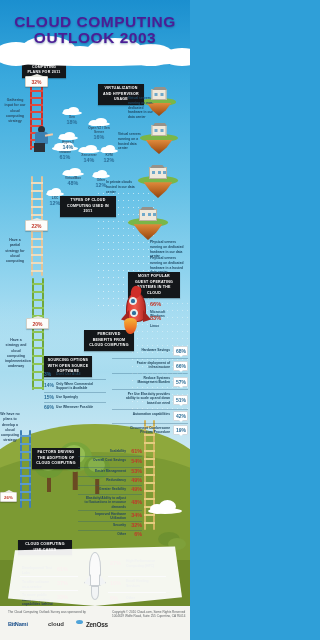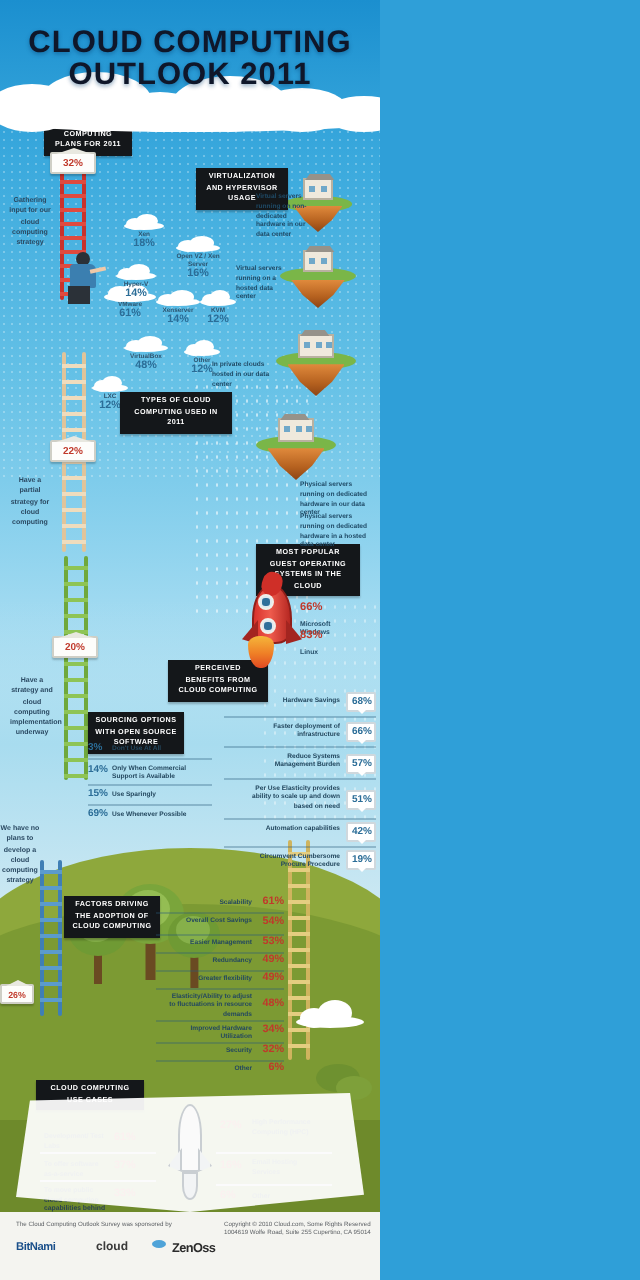--- a/index.html
+++ b/index.html
@@ -18,21 +18,21 @@
   }
   .sky-lower {
     position:absolute; left:0; top:300px; width:190px; height:160px;
     background:linear-gradient(180deg,rgba(160,214,236,0) 0%,#a8dcef 45%,#cfe9f3 100%);
   }
 
   
   .header { position:absolute; left:0; top:0; width:190px; height:58px; z-index:30; }
   .title1, .title2 {
     position:absolute; width:190px; text-align:center;
-    color:#0f172a; font-weight:bold; letter-spacing:0.5px;
+    color:#4c1d95; font-weight:bold; letter-spacing:0.5px;
     text-shadow:0 1px 2px rgba(0,60,110,.45);
   }
   .title1 { top:13px; font-size:15.5px; }
   .title2 { top:29px; font-size:15.5px; }
 
   
   .hdr-clouds { position:absolute; left:-6px; top:36px; width:202px; height:30px; z-index:25; }
   .hdr-clouds i {
     position:absolute; bottom:0; background:#ffffff; border-radius:50%;
   }
@@ -248,21 +248,21 @@
 <div id="page">
 
   <div class="sky"></div>
   <div class="sky-lower"></div>
   <div class="dots" style="left:0;top:60px;width:190px;height:180px;opacity:.5;"></div>
   <div class="raindrops" style="left:96px;top:190px;width:60px;height:120px;opacity:.8;"></div>
   <div class="raindrops" style="left:130px;top:300px;width:58px;height:110px;opacity:.55;"></div>
 
   <div class="header">
     <div class="title1">CLOUD COMPUTING</div>
-    <div class="title2">OUTLOOK 2011</div>
+    <div class="title2">OUTLOOK 2003</div>
   </div>
   <div class="hdr-clouds">
     <i style="left:0;width:44px;height:24px;"></i>
     <i style="left:26px;width:56px;height:30px;"></i>
     <i style="left:66px;width:40px;height:20px;"></i>
     <i style="left:92px;width:58px;height:28px;"></i>
     <i style="left:134px;width:46px;height:22px;"></i>
     <i style="left:168px;width:40px;height:18px;"></i>
     <i style="left:0;width:202px;height:12px;"></i>
   </div>

